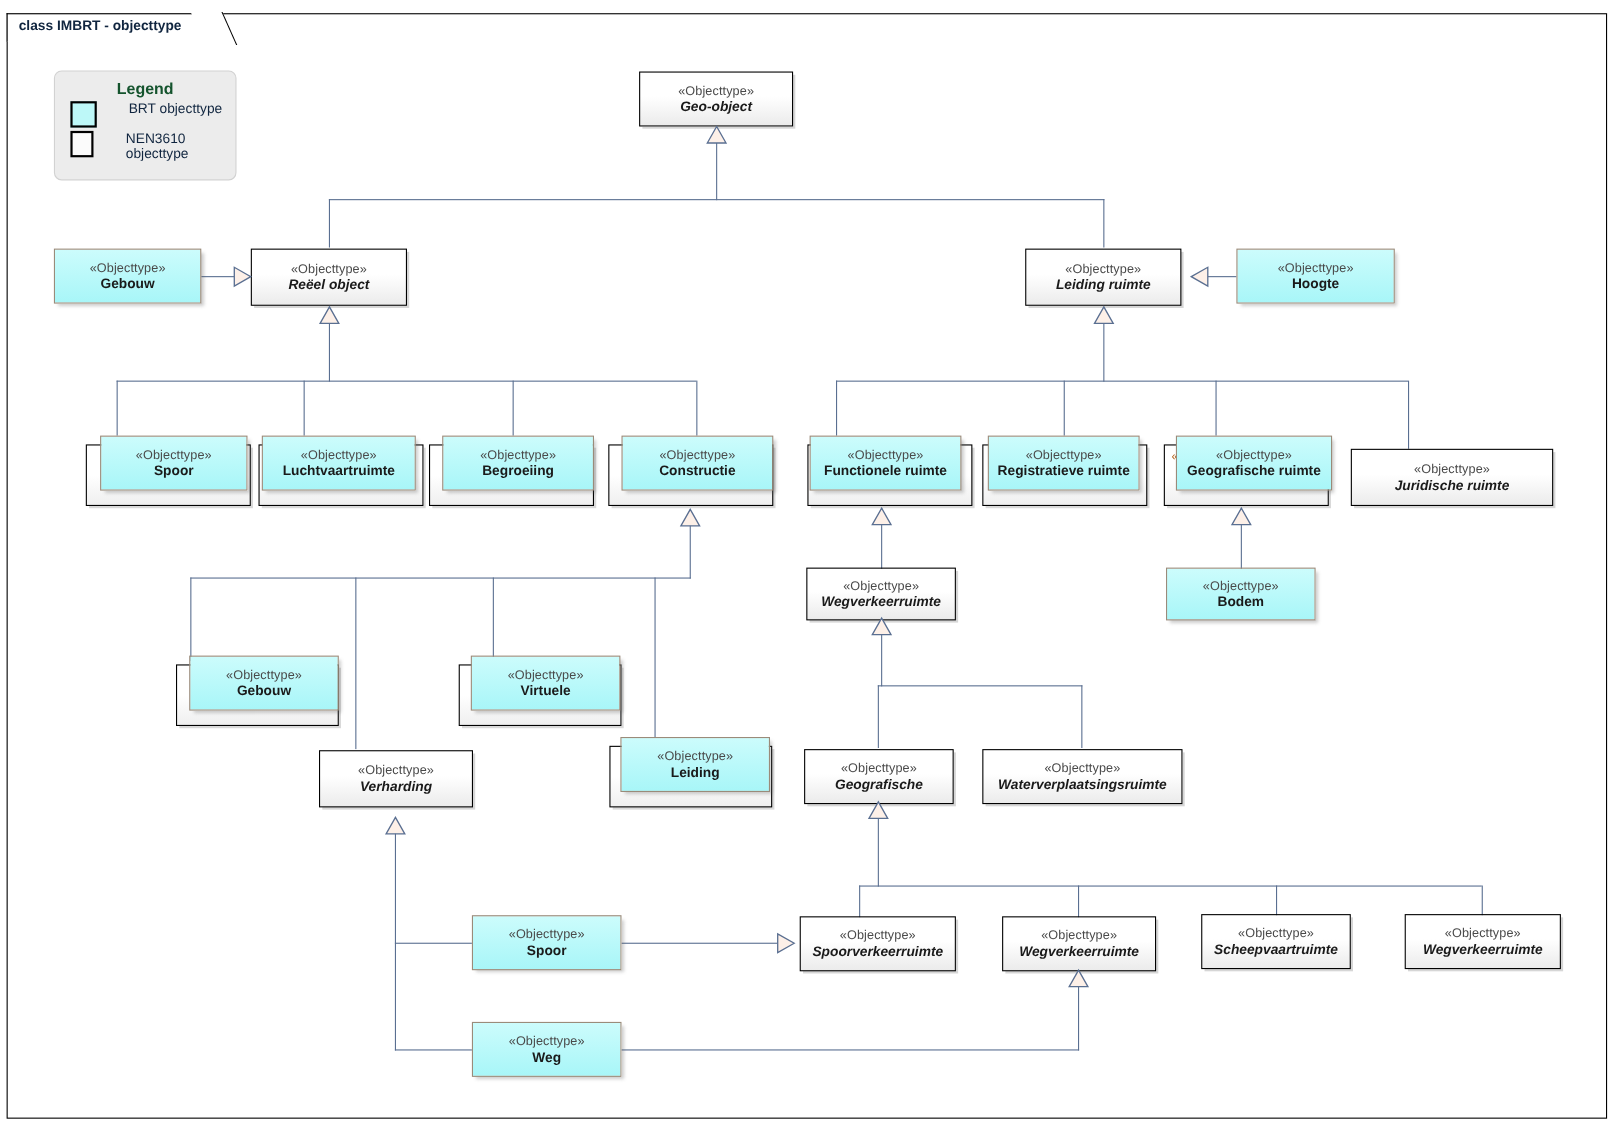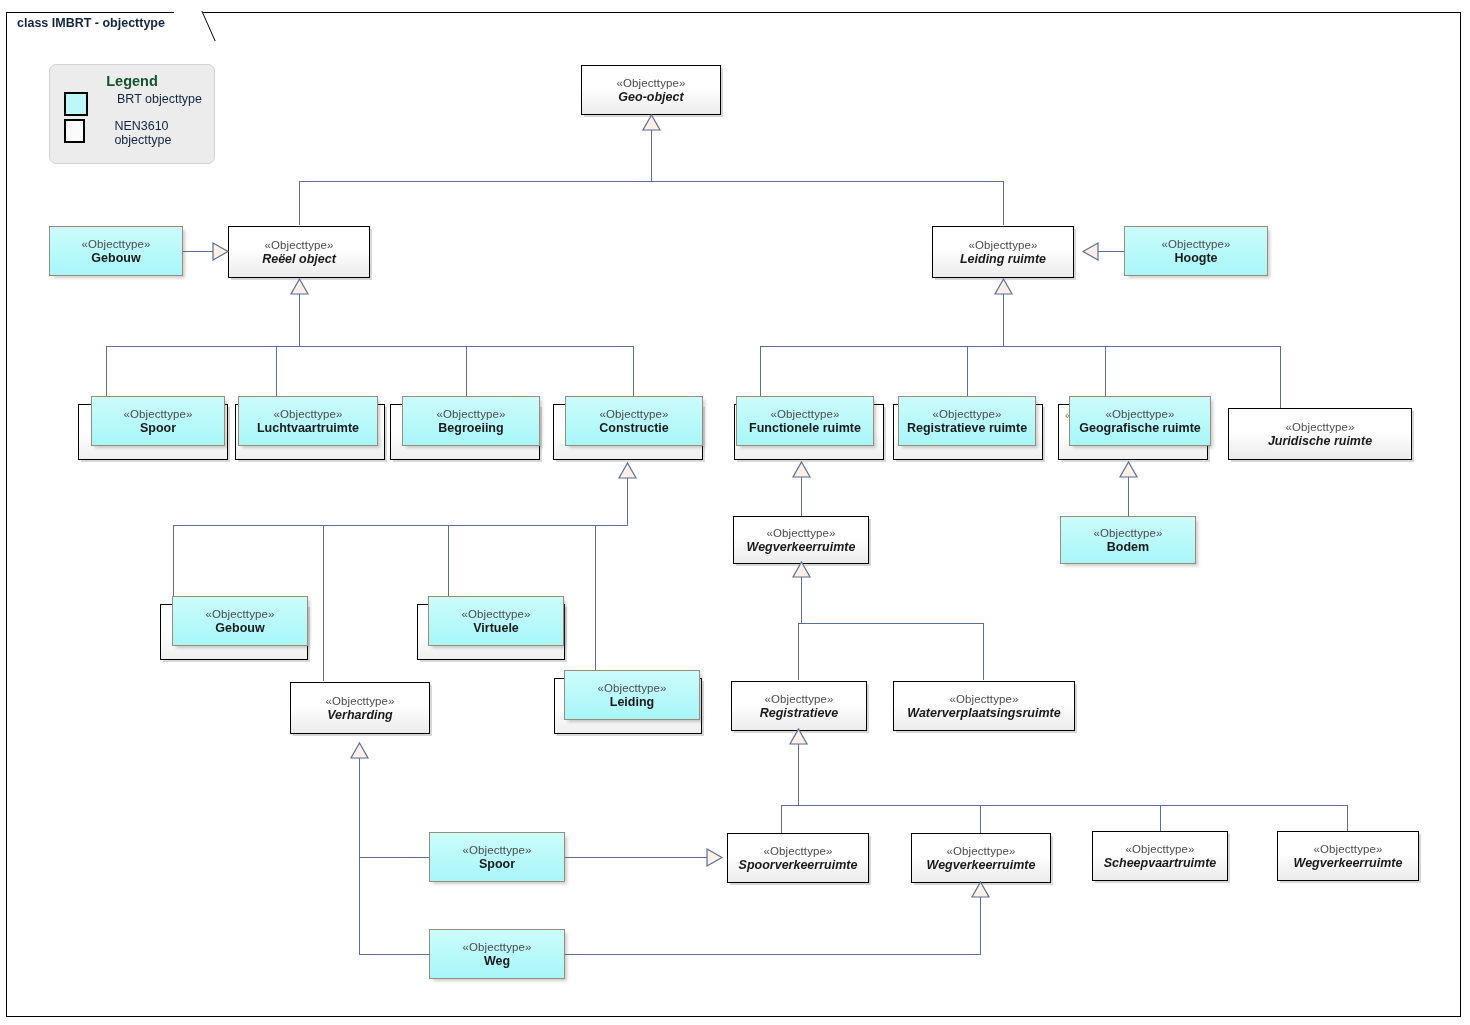--- a/index.html
+++ b/index.html
@@ -303,21 +303,21 @@
     <div class="nm">Leiding</div>
   </div>
 
   <div class="cls nen" style="left:290px;top:682px;width:140px;height:52px;">
     <div class="stereo">«Objecttype»</div>
     <div class="nm">Verharding</div>
   </div>
 
   <div class="cls nen" style="left:731px;top:681px;width:136px;height:50px;">
     <div class="stereo">«Objecttype»</div>
-    <div class="nm">Registratieve</div>
+    <div class="nm">Geografische</div>
   </div>
 
   <div class="cls nen" style="left:893px;top:681px;width:182px;height:50px;">
     <div class="stereo">«Objecttype»</div>
     <div class="nm">Waterverplaatsingsruimte</div>
   </div>
 
   <div class="cls brt" style="left:429px;top:832px;width:136px;height:50px;">
     <div class="stereo">«Objecttype»</div>
     <div class="nm">Spoor</div>

